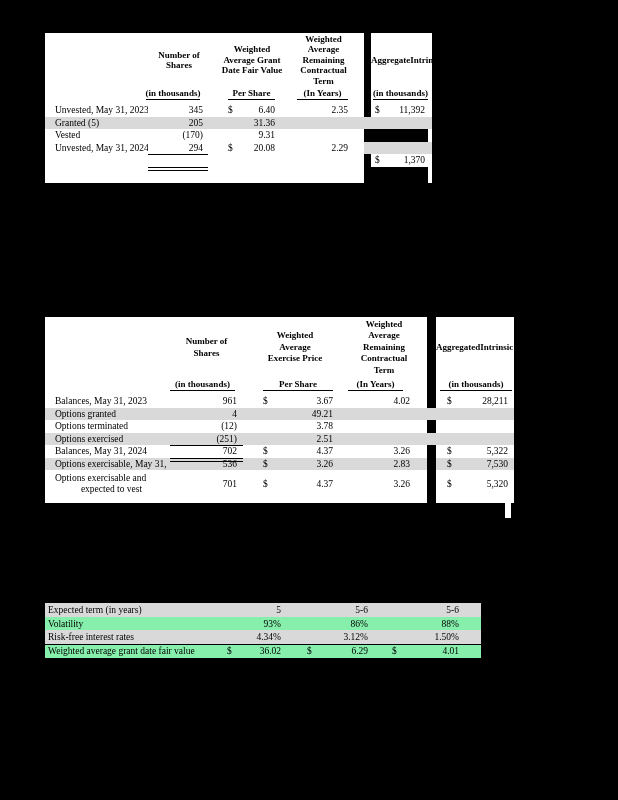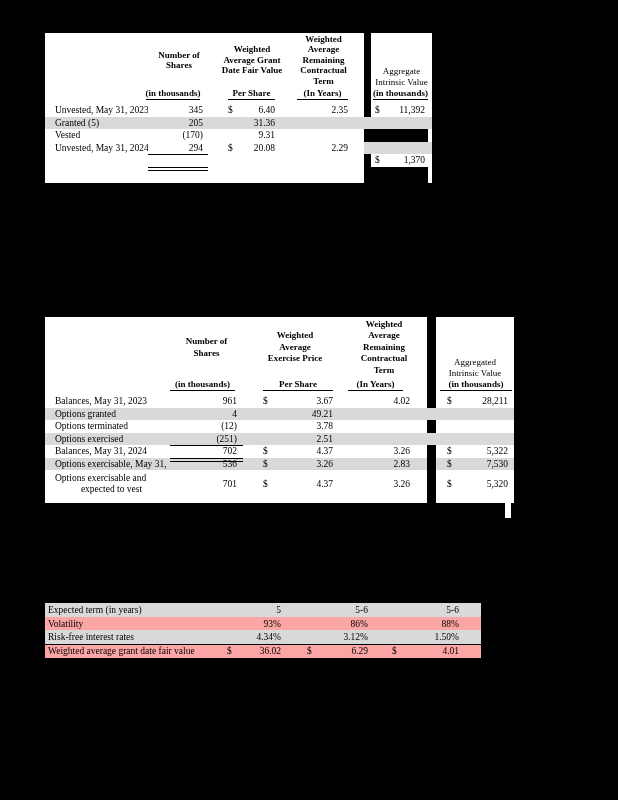--- a/index.html
+++ b/index.html
@@ -37,36 +37,36 @@
   .t1 .sub .w57 .ul{margin-left:2px}
 
   
   .w123{width:123px}.w77{width:77px;padding-right:8px}.w10{width:10px}
   .w80{width:80px;padding:0 2px 0 8px}.w13{width:13px}.w72{width:72px;padding-right:10px}.w7{width:7px}
   .t2 .hdr .w77,.t2 .hdr .w80,.t2 .hdr .w72{padding:0}
   .t2 .sub .w77 .ul{margin:0 2px}
   .t2 .sub .w72 .ul{margin-right:7px}
 
   
-  .phead { display:flex; flex-direction:column; justify-content:flex-end; align-items:center; font-weight:normal; font-size:9px; line-height:10.5px; }
+  .phead { display:flex; flex-direction:row; justify-content:flex-start; align-items:center; font-weight:bold; font-size:9px; line-height:10.5px; }
   .phead span { white-space:nowrap; }
   .psub  { height:13px; font-weight:bold; font-size:9px; display:flex; align-items:flex-end; }
   .psub .ul { flex:1; text-align:center; border-bottom:1px solid #000; line-height:12px; height:13px; white-space:nowrap; }
   .pcell { height:12.5px; display:flex; justify-content:space-between; align-items:center; font-size:9.5px; }
   .t1 .pcell { padding:0 7px 0 4px; }
   .t2 .pcell { padding:0 6px 0 11px; }
   .blackfill { height:100%; width:calc(100% - 4px); background:#000; }
 
   
   .rule1 { position:absolute; height:1px; background:#000; }
   .rule2 { position:absolute; height:4px; border-top:1px solid #000; border-bottom:1px solid #000; z-index:5; }
   .gseg  { position:absolute; background:#d9d9d9; }
 
   
-  .t3 { background:#fca5a5; }
+  .t3 { background:#86efac; }
   .t3 .drow { height:13.7px; }
   .w177{width:177px;padding-left:3px}.w66{width:66px;padding:0 7px 0 5px}.w12b{width:12px}
   .w70{width:70px;padding:0 2px 0 7px}.w15{width:15px}.w77b{width:77px;padding:0 3px 0 7px}.w19{width:19px}
   .t3 .totrow { border-top:1px solid #000; }
 </style>
 </head>
 <body>
 
 <div class="tbl t1" style="left:45px; top:33px; width:387px; height:150px;">
   <div class="main" style="width:319px; height:150px;">

